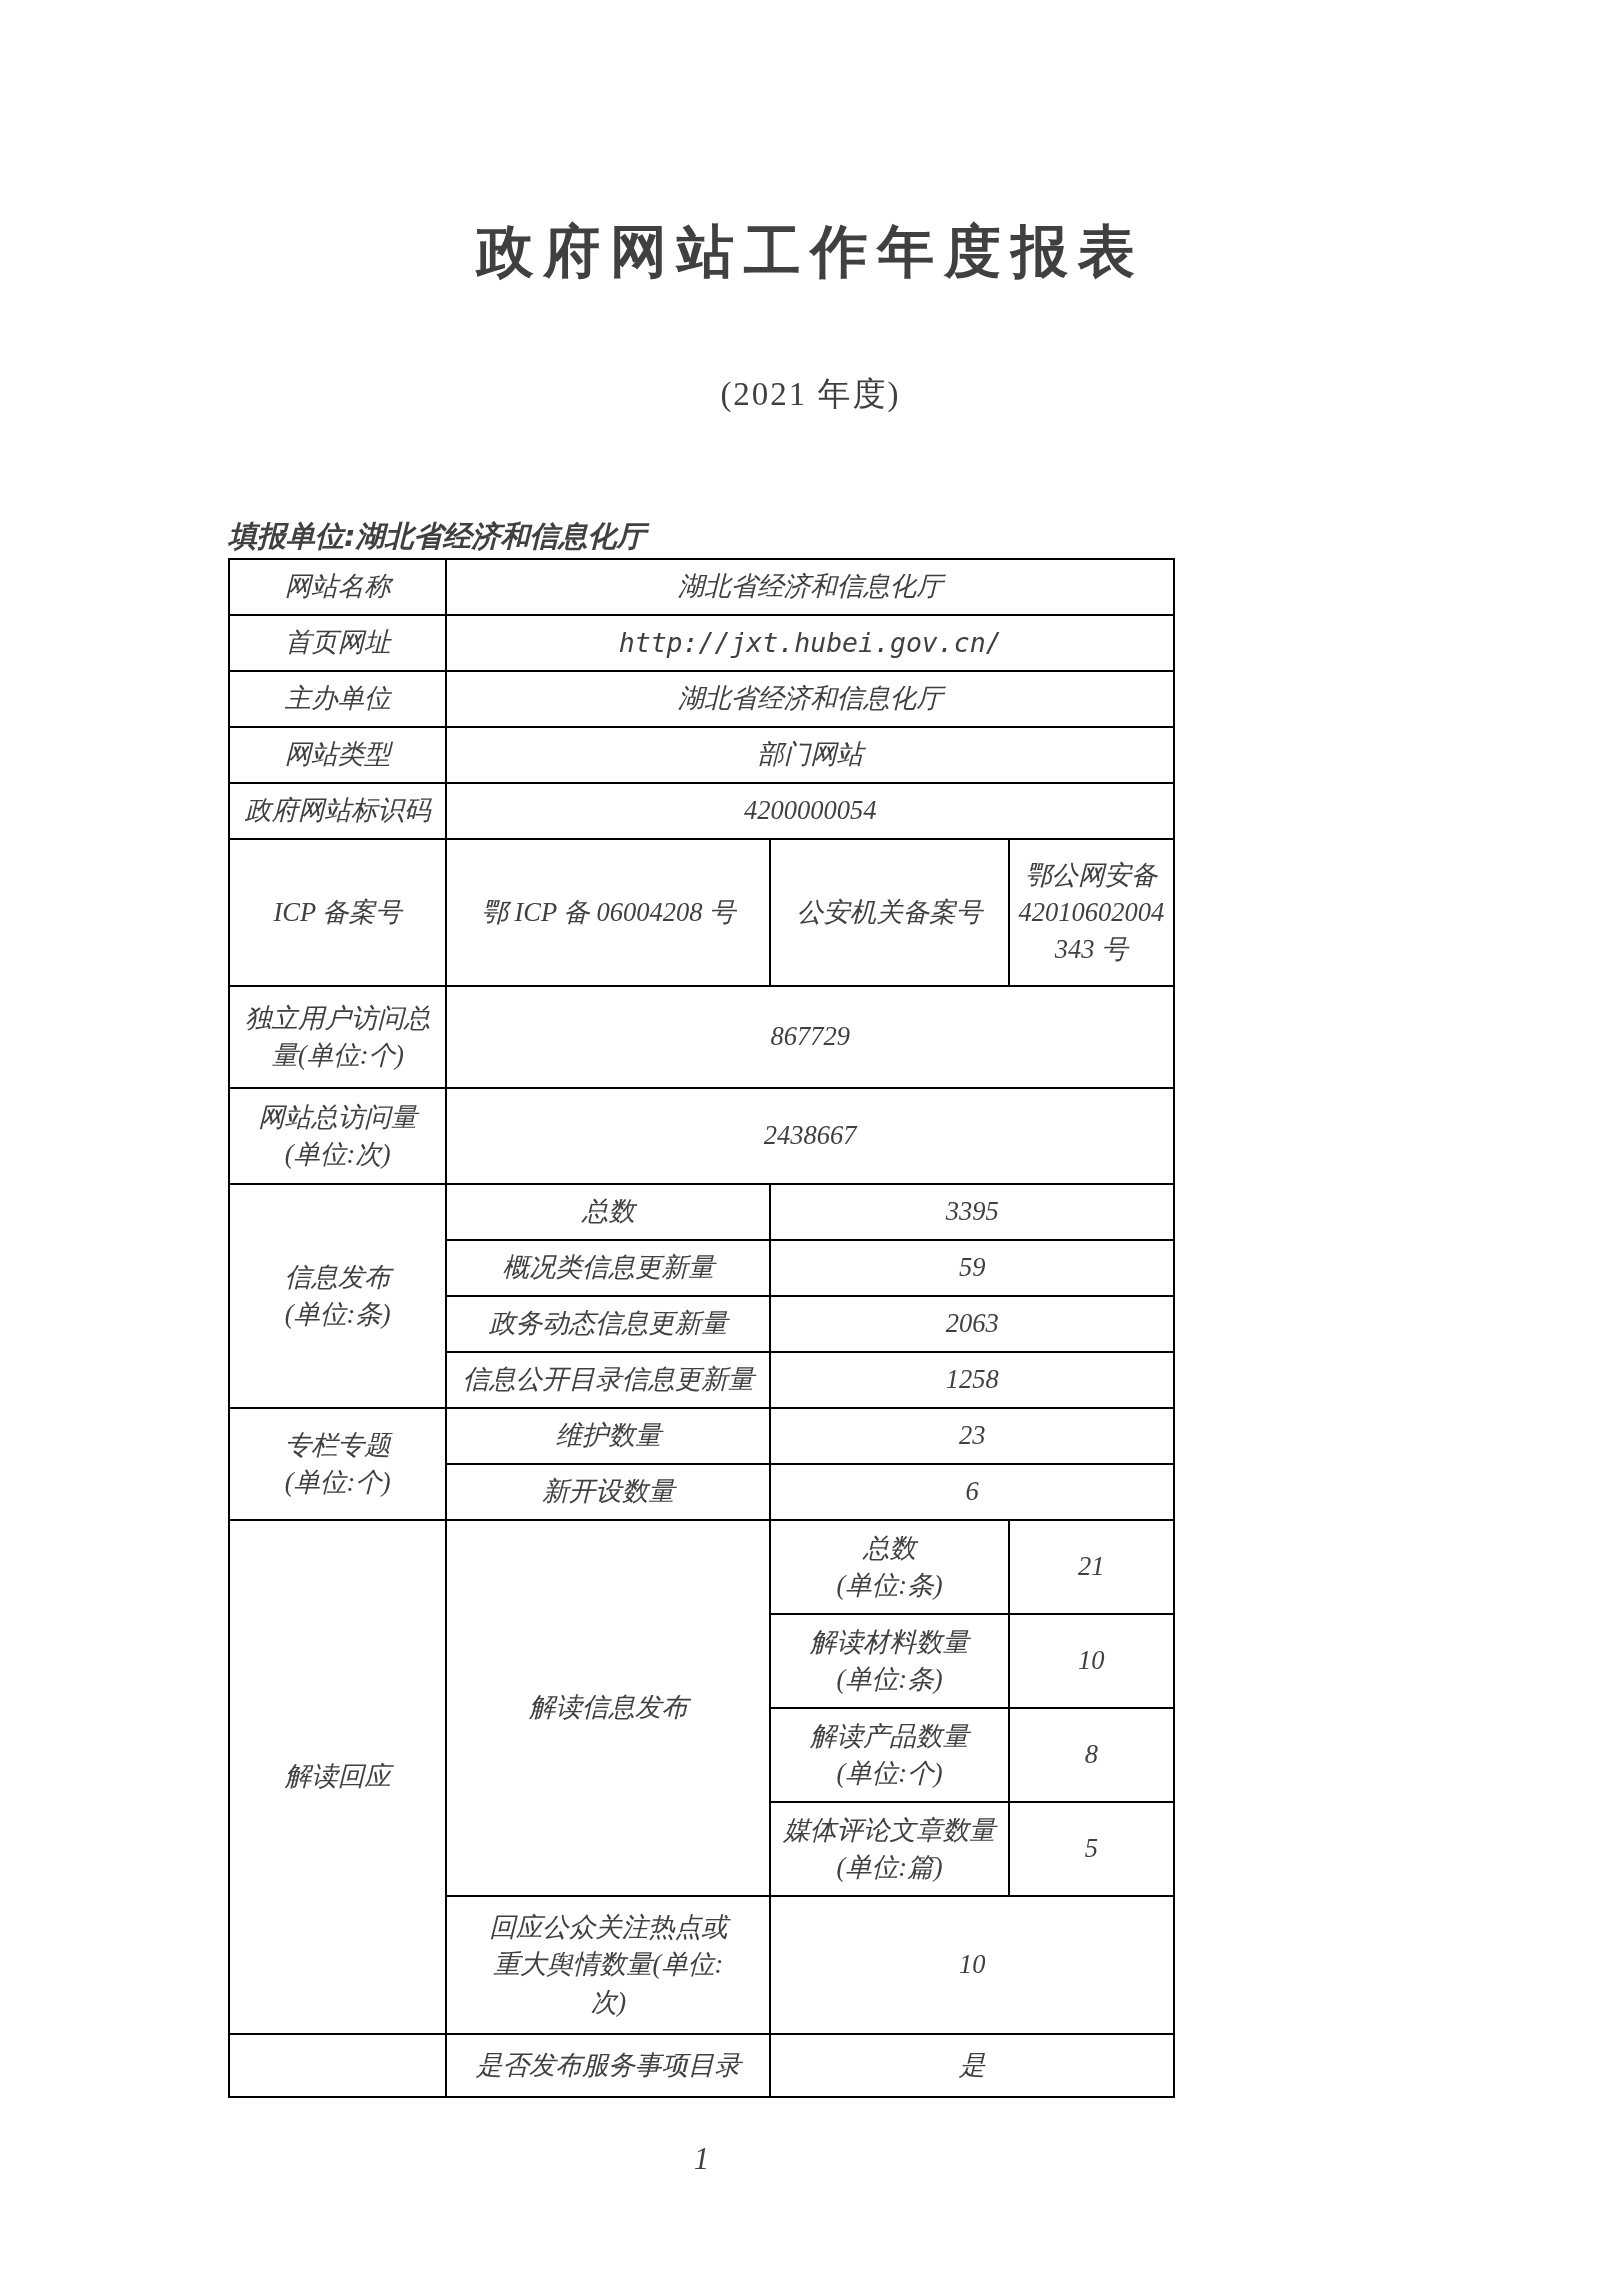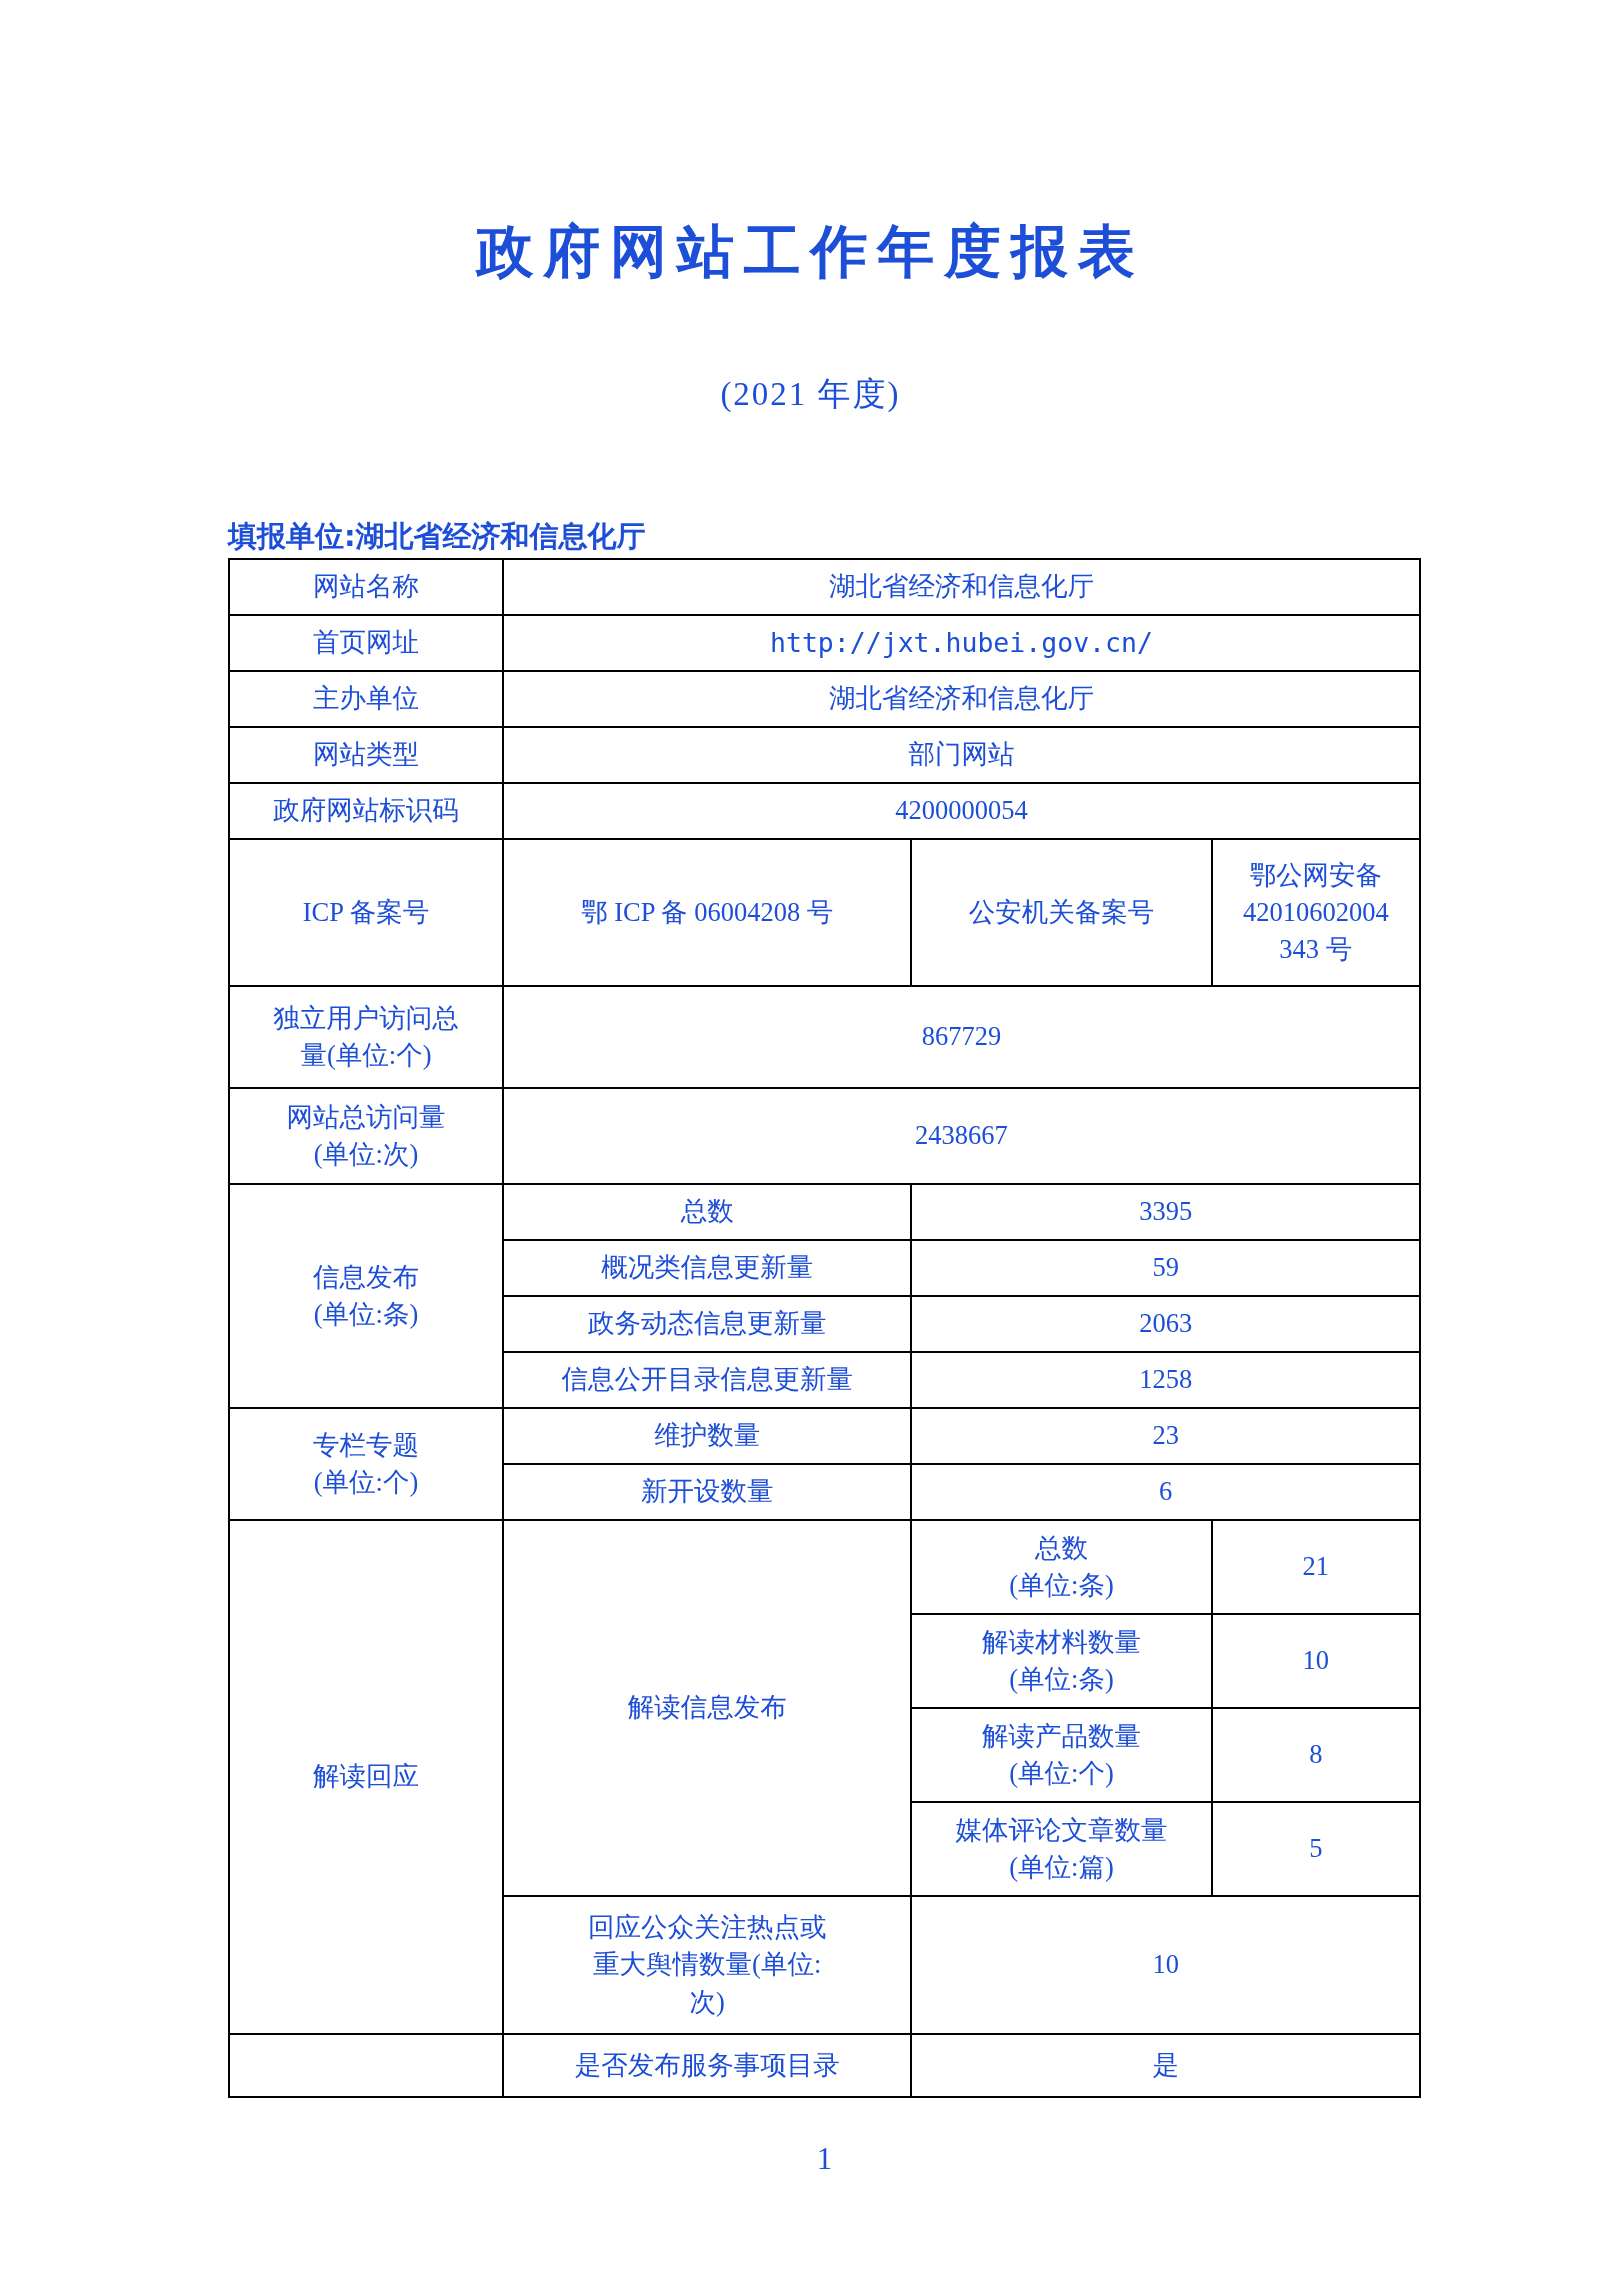--- a/index.html
+++ b/index.html
@@ -1,32 +1,32 @@
 <!DOCTYPE html>
 <html><head>
 <meta charset="utf-8">
 <style>
   html, body { margin: 0; padding: 0; background: #ffffff; }
   .page {
     width: 1621px; height: 2293px;
-    background: #ffffff; color: #1d4ed8;
+    background: #ffffff; color: #404040;
     font-family: "Liberation Serif", serif;
     overflow: hidden; position: relative;
   }
   .doc-title {
     padding-top: 223px; text-align: center;
     font-family: "DejaVu Sans", sans-serif;
     font-weight: bold; font-size: 57px; line-height: 1;
     letter-spacing: 9.8px;
   }
   .doc-subtitle {
     margin-top: 98px; text-align: center;
     font-size: 33px; line-height: 1; letter-spacing: 2px;
   }
-  .content { margin-left: 228px; width: 1193px; }
+  .content { margin-left: 228px; width: 947px; font-style: italic; }
   .unit-line {
     margin-top: 111px;
     font-family: "DejaVu Sans", sans-serif;
     font-weight: bold; font-size: 29px; line-height: 1;
   }
   table.report {
     border-collapse: collapse; width: 100%;
     margin-top: 7px; table-layout: fixed;
   }
   .report td {

